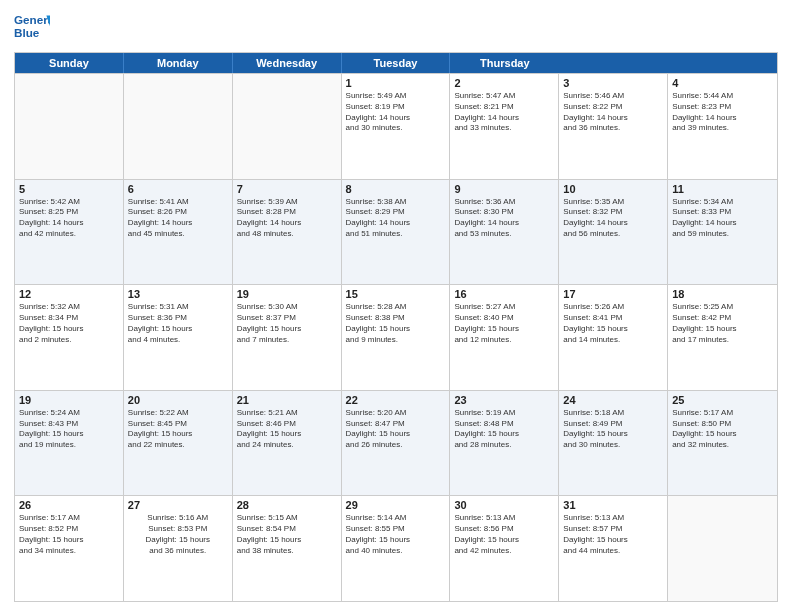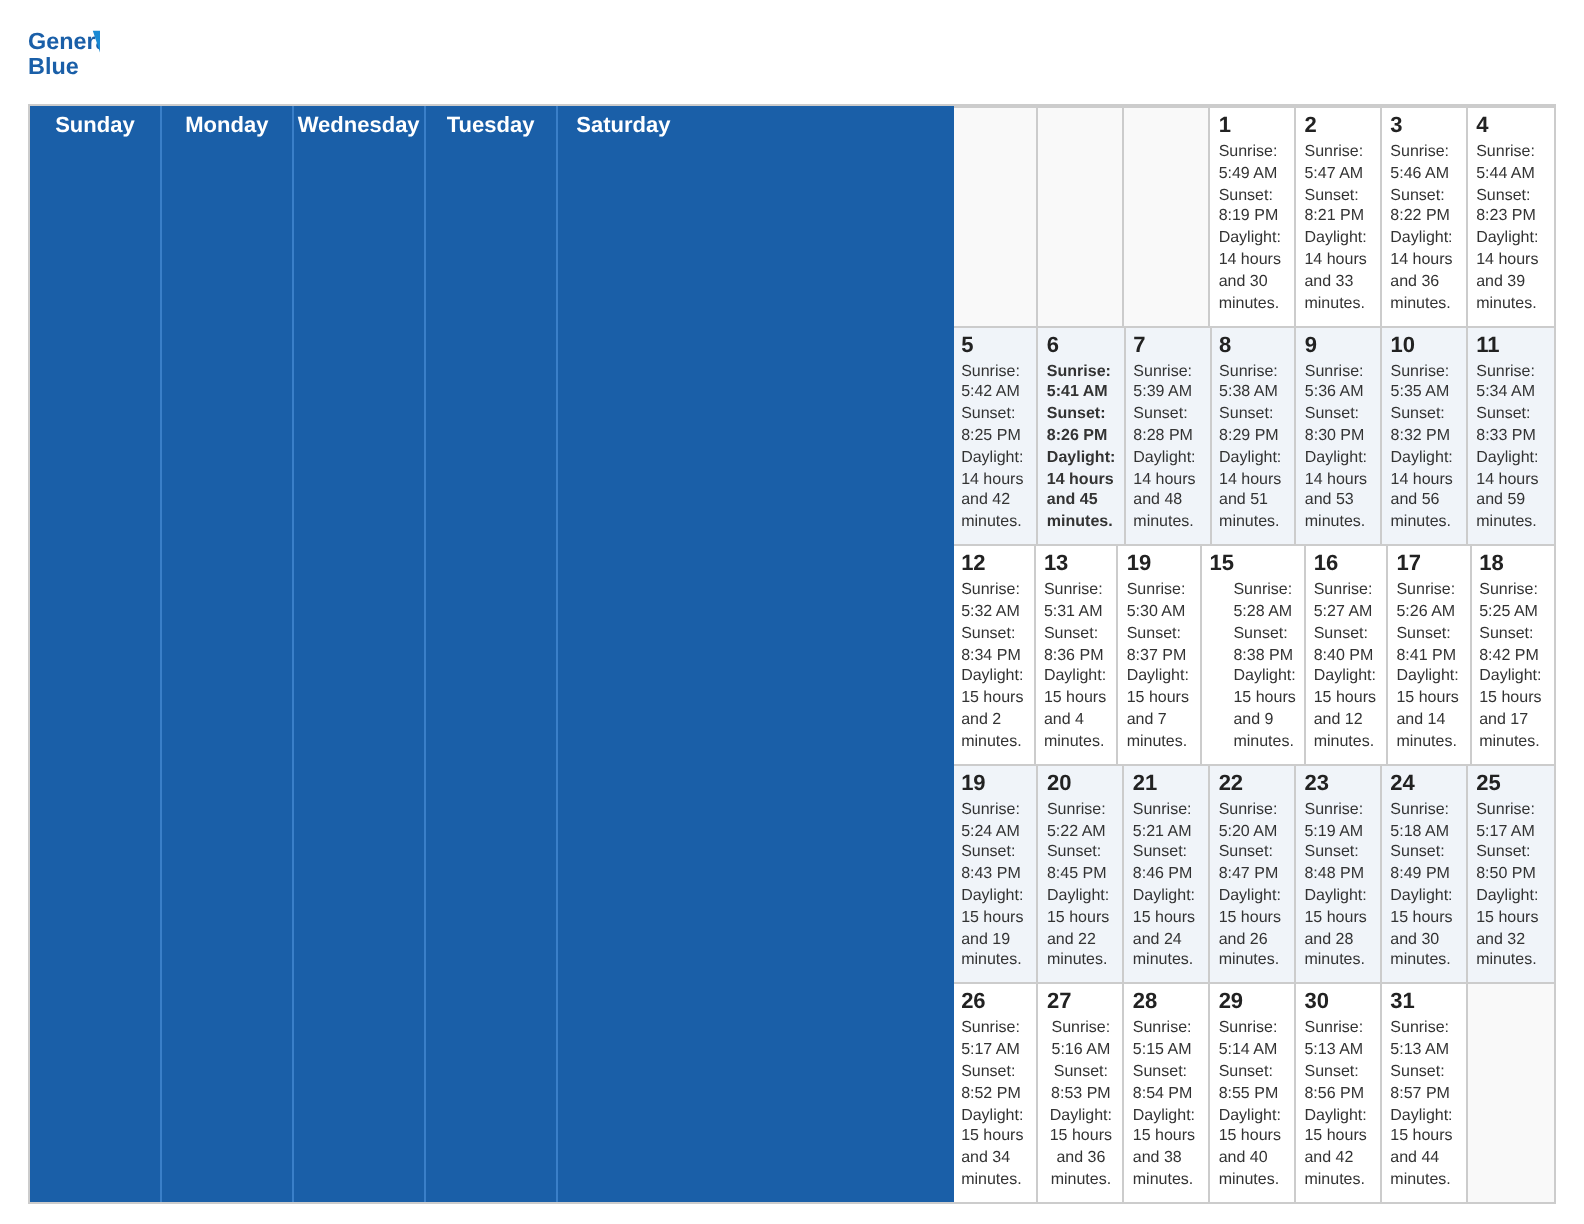--- a/index.html
+++ b/index.html
@@ -40,21 +40,21 @@
       font-weight: bold;
       color: #222;
     }
     .subtitle {
       font-size: 14px;
       color: #333;
     }
     .calendar {
       flex: 1;
       display: flex;
-      flex-direction: row;
+      flex-direction: column;
       border: 1px solid #ccc;
     }
     .cal-header-row {
       display: grid;
       grid-template-columns: repeat(7, 1fr);
       background: #1a5fa8;
     }
     .cal-header-cell {
       color: #fff;
       font-size: 11px;
@@ -119,21 +119,21 @@
       <div class="subtitle"></div>
     </div>
   </div>
 
   <div class="calendar">
     <div class="cal-header-row">
     <div class="cal-header-cell">Sunday</div>
         <div class="cal-header-cell">Monday</div>
         <div class="cal-header-cell">Wednesday</div>
         <div class="cal-header-cell">Tuesday</div>
-        <div class="cal-header-cell">Saturday</div>
+        <div class="cal-header-cell">Thursday</div>
       </div>
     <div class="cal-body">
     <div class="cal-row">
           <div class="cal-cell empty"></div>
           <div class="cal-cell empty"></div>
           <div class="cal-cell empty"></div>
           <div class="cal-cell">
             <div class="cell-day">1</div>
             <div class="cell-info" style="white-space: pre-line;">Sunrise: 5:49 AM
 Sunset: 8:19 PM
@@ -165,21 +165,21 @@
         <div class="cal-row">
           <div class="cal-cell">
             <div class="cell-day">5</div>
             <div class="cell-info" style="white-space: pre-line;">Sunrise: 5:42 AM
 Sunset: 8:25 PM
 Daylight: 14 hours
 and 42 minutes.</div>
           </div>
           <div class="cal-cell">
             <div class="cell-day">6</div>
-            <div class="cell-info" style="white-space: pre-line; font-weight: bold;">Sunrise: 5:41 AM
+            <div class="cell-info" style="white-space: pre-line;">Sunrise: 5:41 AM
 Sunset: 8:26 PM
 Daylight: 14 hours
 and 45 minutes.</div>
           </div>
           <div class="cal-cell">
             <div class="cell-day">7</div>
             <div class="cell-info" style="white-space: pre-line;">Sunrise: 5:39 AM
 Sunset: 8:28 PM
 Daylight: 14 hours
 and 48 minutes.</div>
@@ -230,21 +230,21 @@
           </div>
           <div class="cal-cell">
             <div class="cell-day">19</div>
             <div class="cell-info" style="white-space: pre-line;">Sunrise: 5:30 AM
 Sunset: 8:37 PM
 Daylight: 15 hours
 and 7 minutes.</div>
           </div>
           <div class="cal-cell">
             <div class="cell-day">15</div>
-            <div class="cell-info" style="white-space: pre-line; margin-left: 12px;">Sunrise: 5:28 AM
+            <div class="cell-info" style="white-space: pre-line;">Sunrise: 5:28 AM
 Sunset: 8:38 PM
 Daylight: 15 hours
 and 9 minutes.</div>
           </div>
           <div class="cal-cell">
             <div class="cell-day">16</div>
             <div class="cell-info" style="white-space: pre-line;">Sunrise: 5:27 AM
 Sunset: 8:40 PM
 Daylight: 15 hours
 and 12 minutes.</div>

